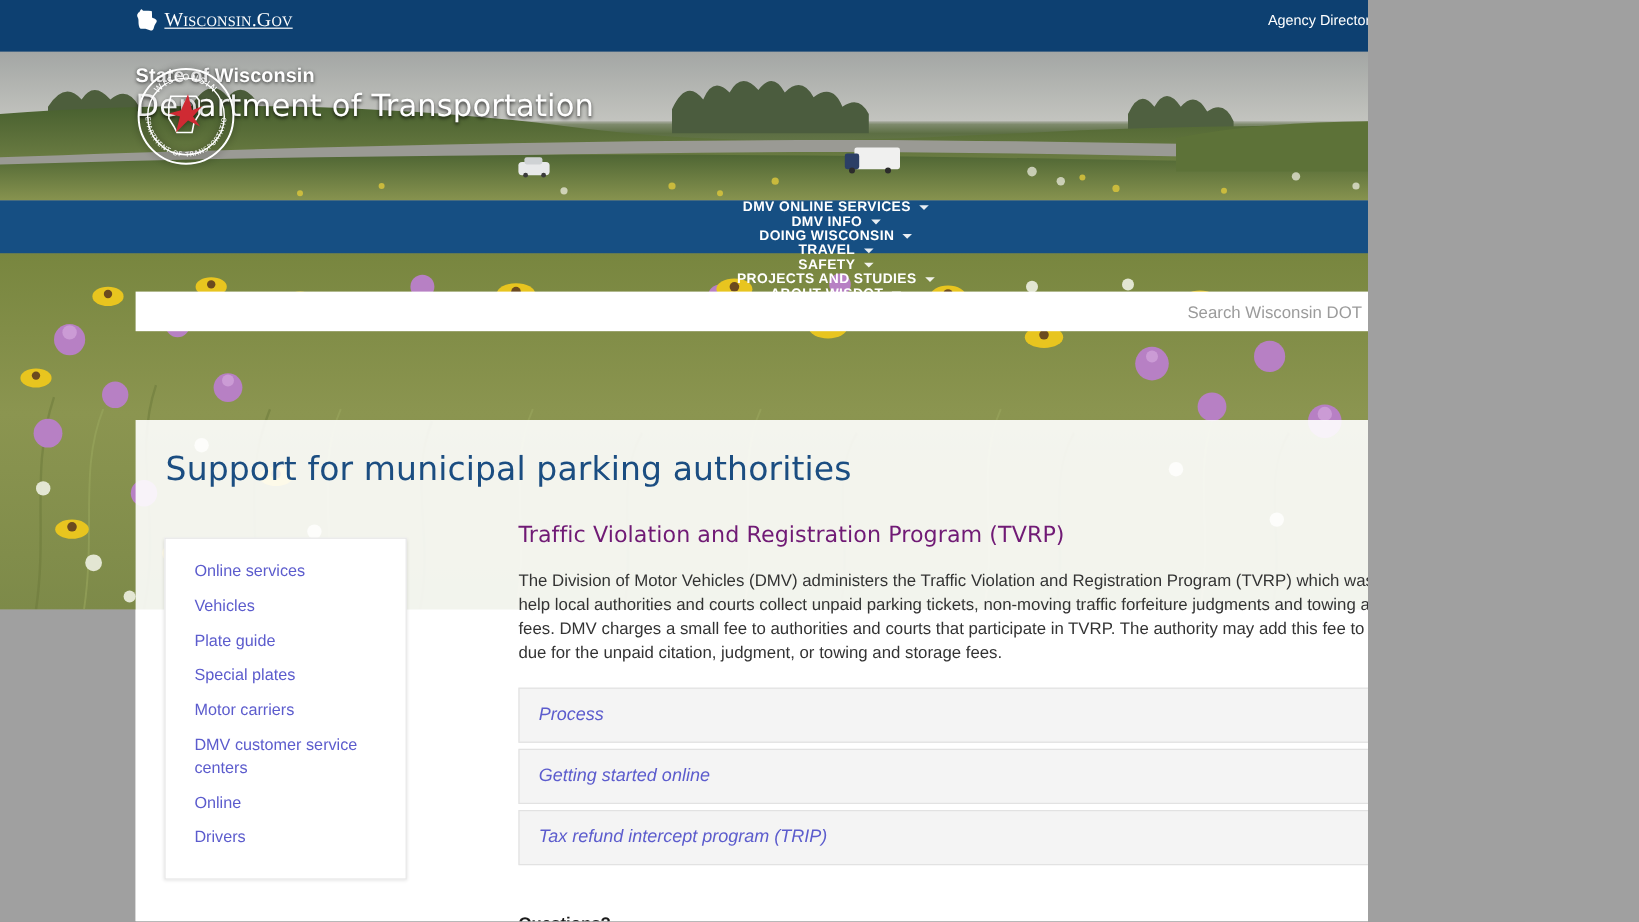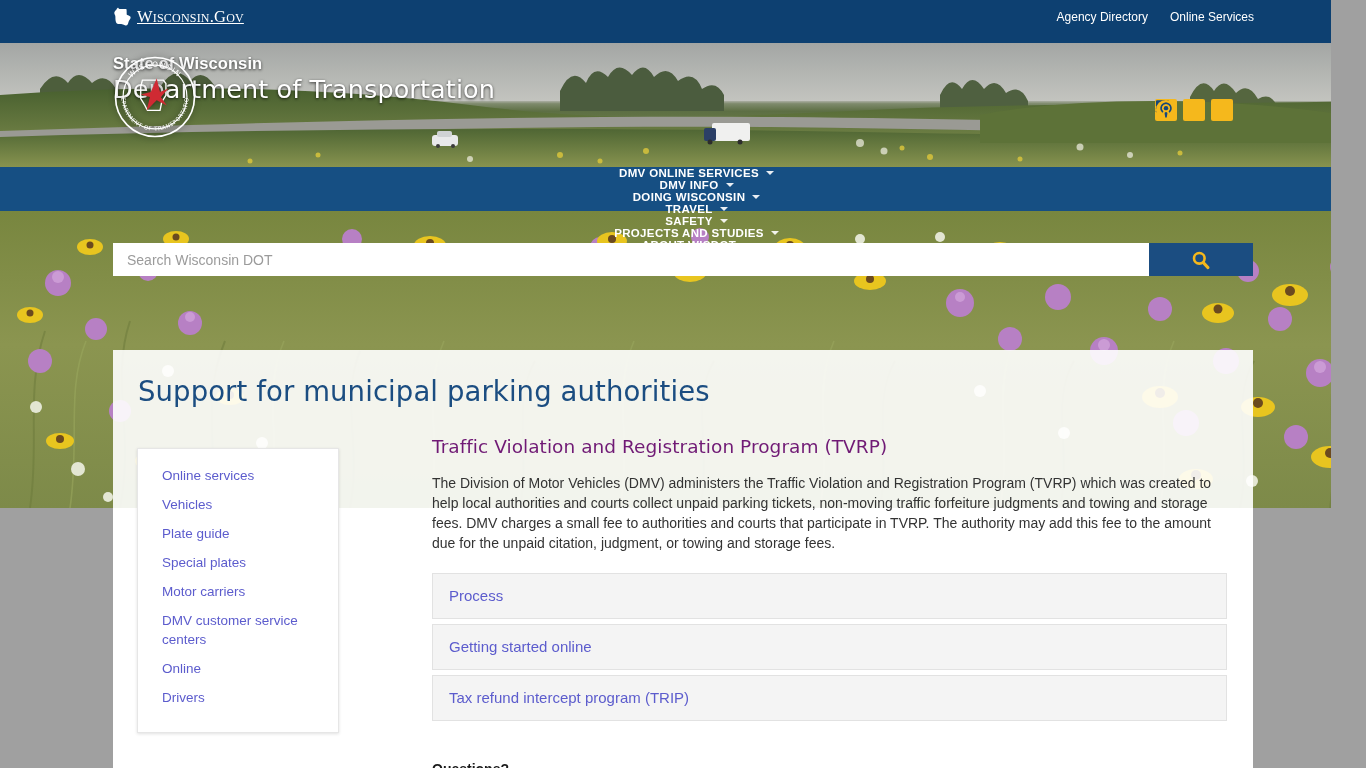--- a/index.html
+++ b/index.html
@@ -5,21 +5,21 @@
 <style>
   * { box-sizing: border-box; margin: 0; padding: 0; }
   html, body {
     width: 1366px; height: 768px;
     overflow: hidden;
     font-family: "Liberation Sans", sans-serif;
     background: #a0a0a0;
   }
 
   
-  #page { position: relative; width: 1331px; height: 768px; overflow: hidden; background:#a0a0a0; }
+  #page { position: relative; width: 1140px; height: 768px; overflow: hidden; background:#a0a0a0; }
 
   
   .wigov-bar {
     position: absolute; top: 0; left: 0; width: 1366px; height: 43px;
     background: #0d4071;
     z-index: 40;
   }
   .wigov-logo {
     position: absolute; left: 113px; top: 7px;
     display: flex; align-items: center; gap: 5px;
@@ -119,21 +119,21 @@
   .flowers svg { position: absolute; inset: 0; display: block; }
 
   
   .searchwrap {
     position: absolute; top: 243px; left: 113px; width: 1140px; height: 33px;
     display: flex; z-index: 20;
   }
   .search-input {
     flex: 1 1 auto; height: 33px; border: none; outline: none;
     background: #ffffff; padding: 12px 14px;
-    font-family: "Liberation Sans", sans-serif; font-size: 14px; color: #333;
+    font-family: "Liberation Sans", sans-serif; font-size: 14px; color: #333; text-align: right;
   }
   .search-input::placeholder { color: #9b9b9b; }
   .search-btn {
     width: 104px; height: 33px; border: none; background: #1b4d81;
     cursor: pointer; display: flex; align-items: center; justify-content: center;
   }
 
   
   .card {
     position: absolute; top: 350px; left: 113px; width: 1140px; height: 418px;
@@ -171,21 +171,21 @@
     letter-spacing: .05px;
     font-family: "DejaVu Sans", sans-serif;
   }
   .body-p {
     font-size: 14px; line-height: 20px; color: #333333; margin-bottom: 20px;
   }
   .acc {
     background: #f4f4f4; border: 1px solid #e2e2e2;
     padding: 13px 16px; margin-bottom: 5px; cursor: pointer;
   }
-  .acc span { color: #5c5ccd; font-size: 15px; }
+  .acc span { color: #5c5ccd; font-size: 15px; font-style: italic; }
   .questions {
     margin-top: 40px; font-size: 14px; font-weight: bold; color: #1a1a1a;
   }
 
   
   .gutter-l { position:absolute; left:0; top:508px; width:113px; height:260px; background:#a0a0a0; z-index:23; }
   .gutter-r { position:absolute; left:1253px; top:508px; width:113px; height:260px; background:#a0a0a0; z-index:23; }
 </style>
 </head>
 <body>

